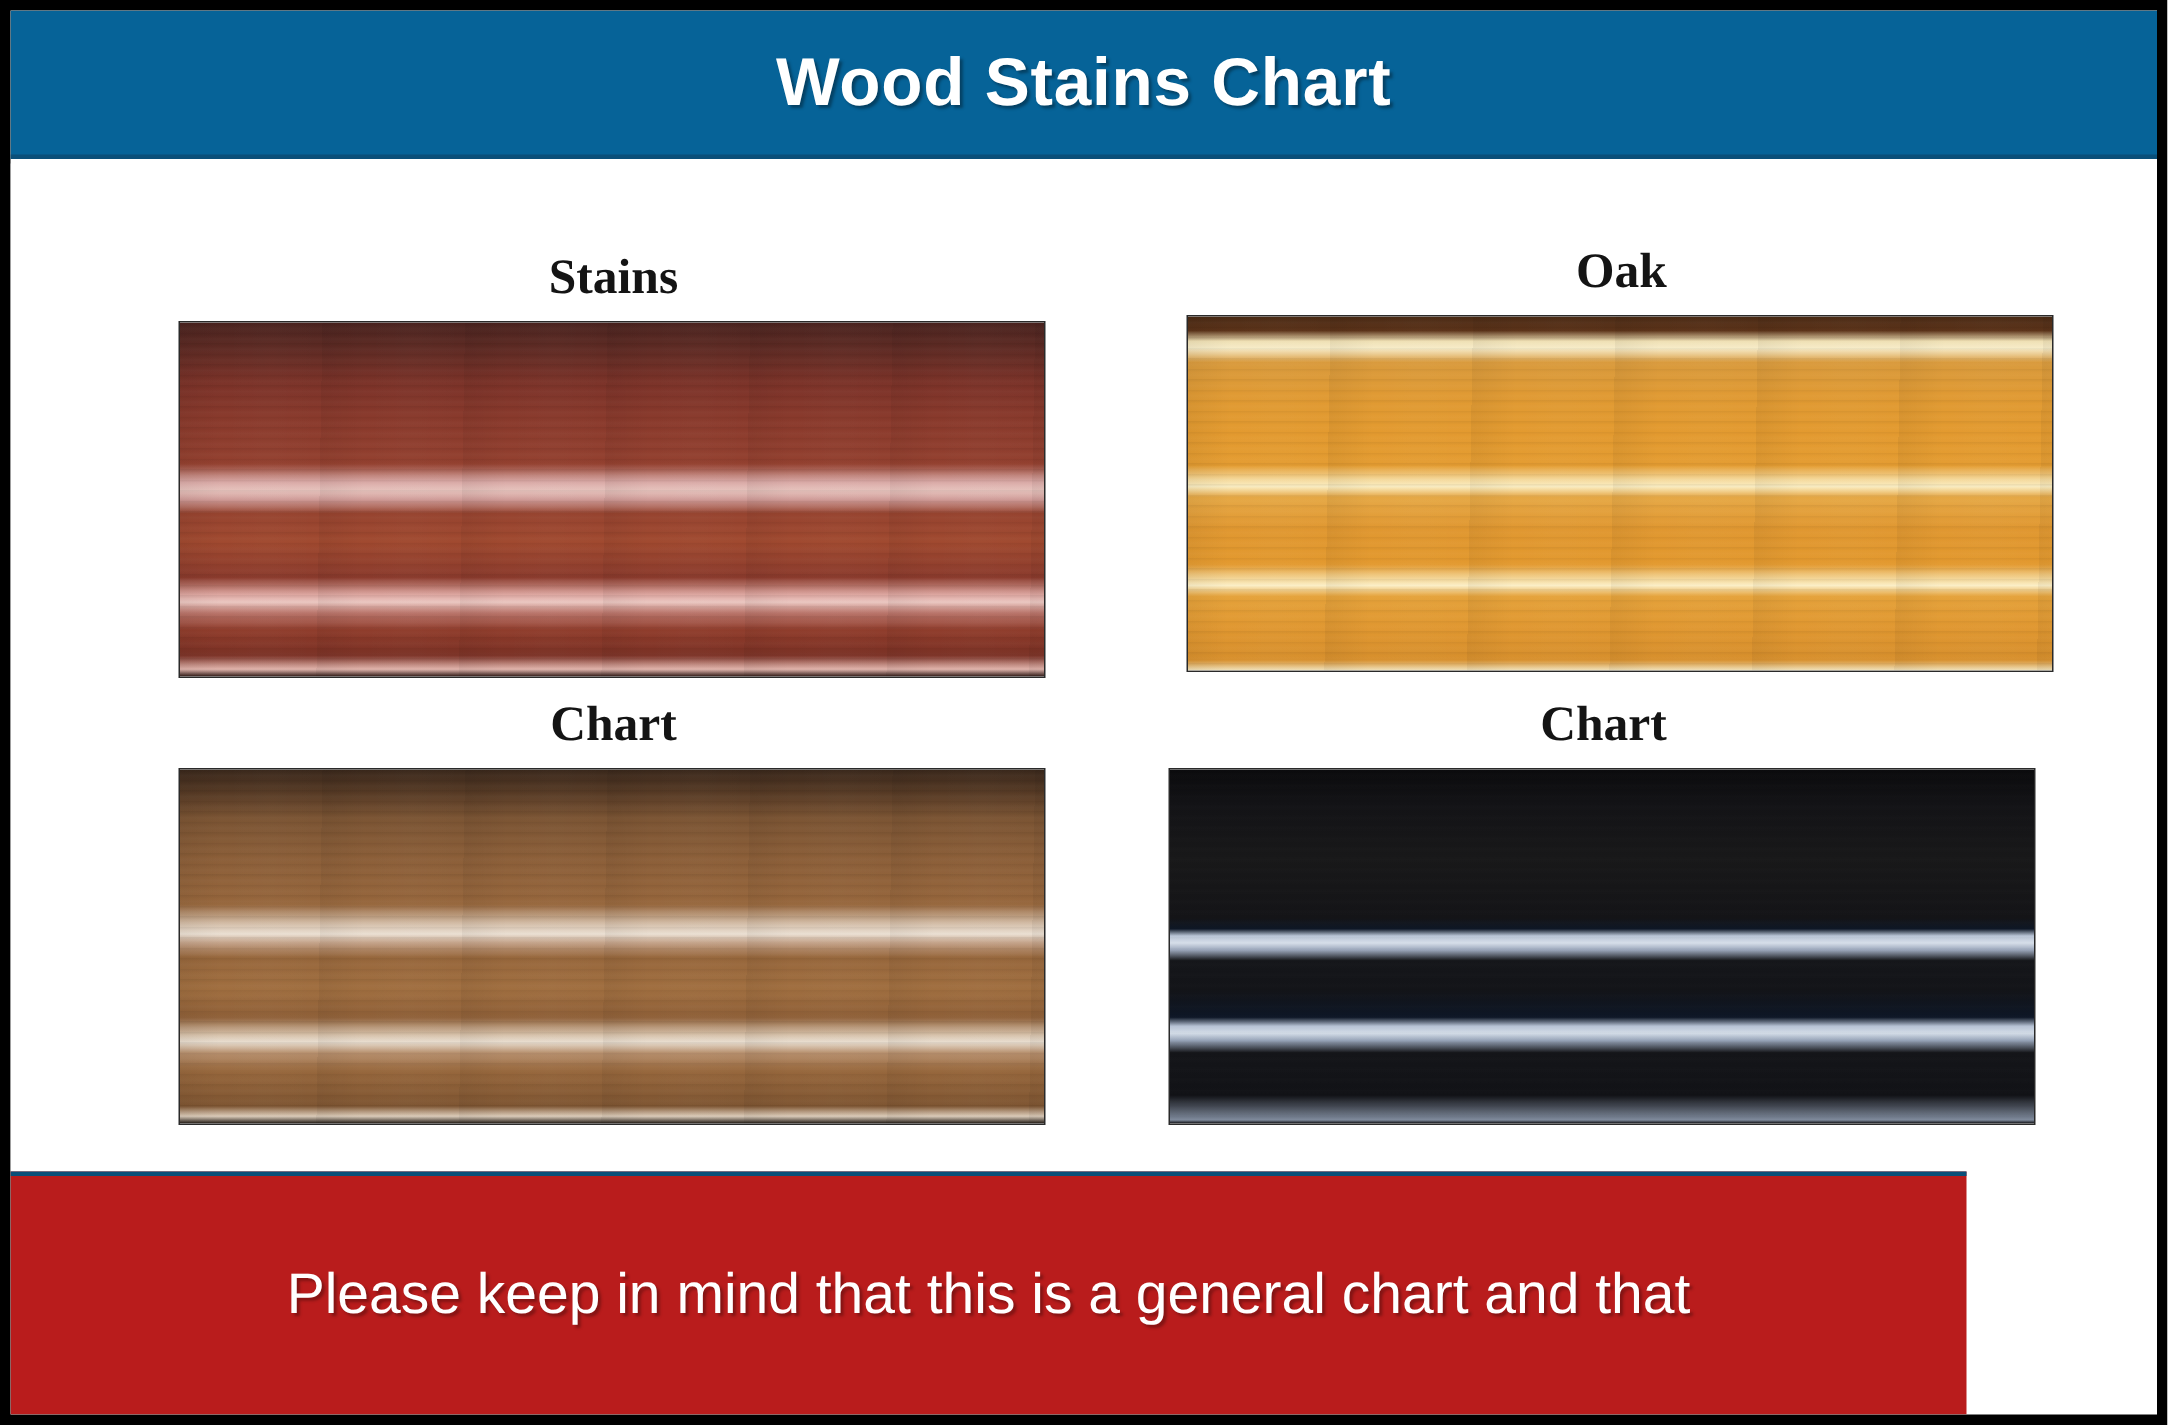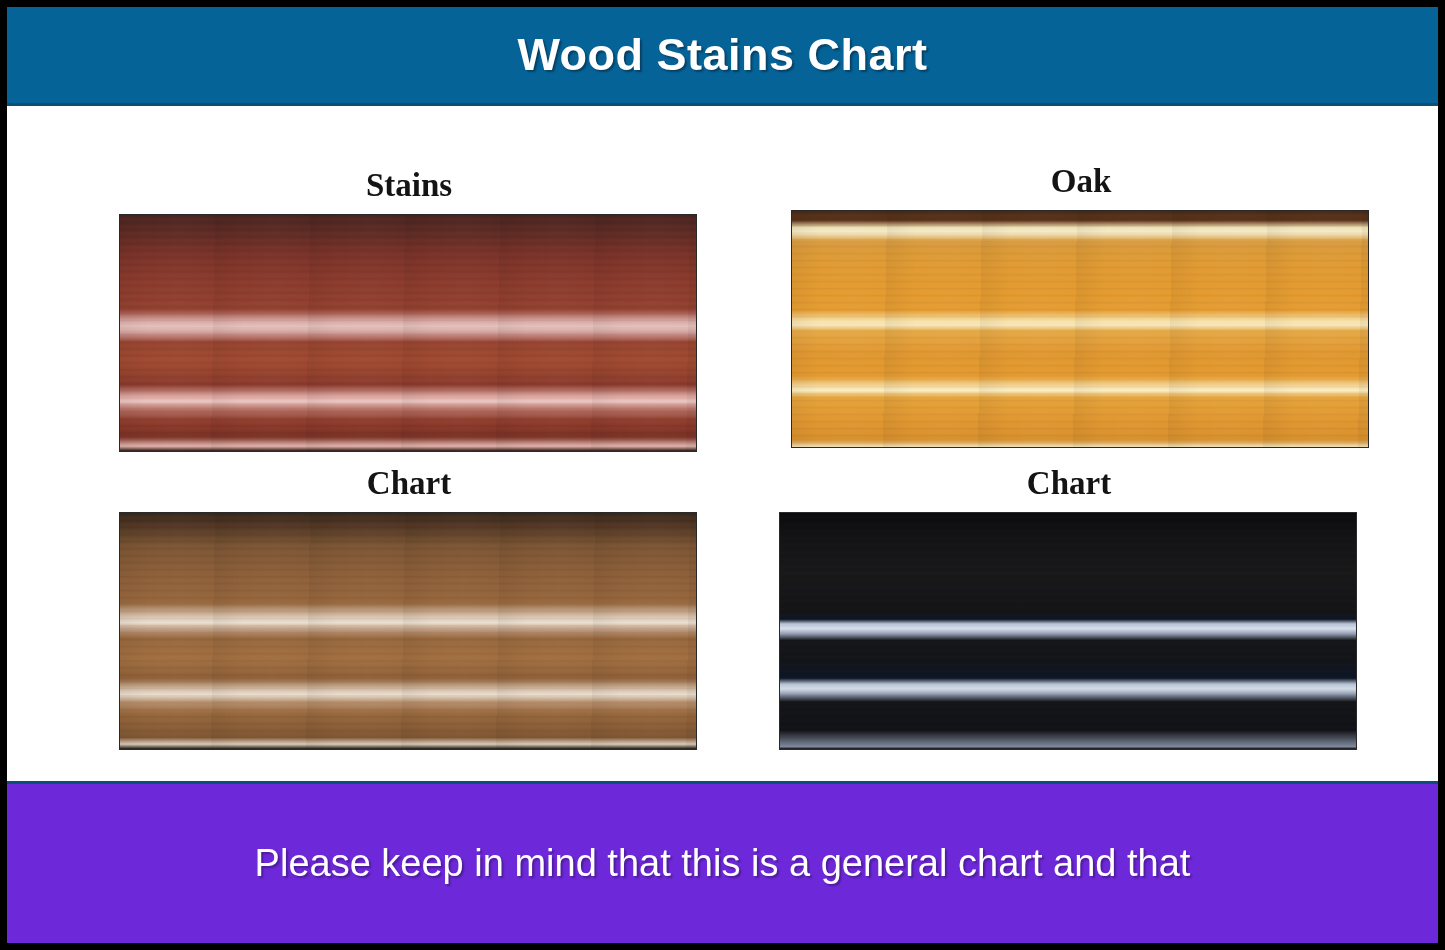--- a/index.html
+++ b/index.html
@@ -205,23 +205,23 @@
         rgba(255,255,255,0.05) 60px,
         rgba(0,0,0,0.0) 95px);
   }
   .wood-black ~ .grain { opacity: 0.14; }
 
   
   .footer-banner {
     position: absolute;
     left: 0;
     bottom: 0;
-    width: 1431px;
+    width: 1304px;
     height: 162px;
-    background: #6d28d9;
+    background: #b91c1c;
     border-top: 3px solid #0a4f79;
     display: flex;
     flex-direction: column;
     align-items: center;
     justify-content: center;
     box-sizing: border-box;
   }
   .footer-line {
     color: #ffffff;
     font-family: "Liberation Sans", sans-serif;

